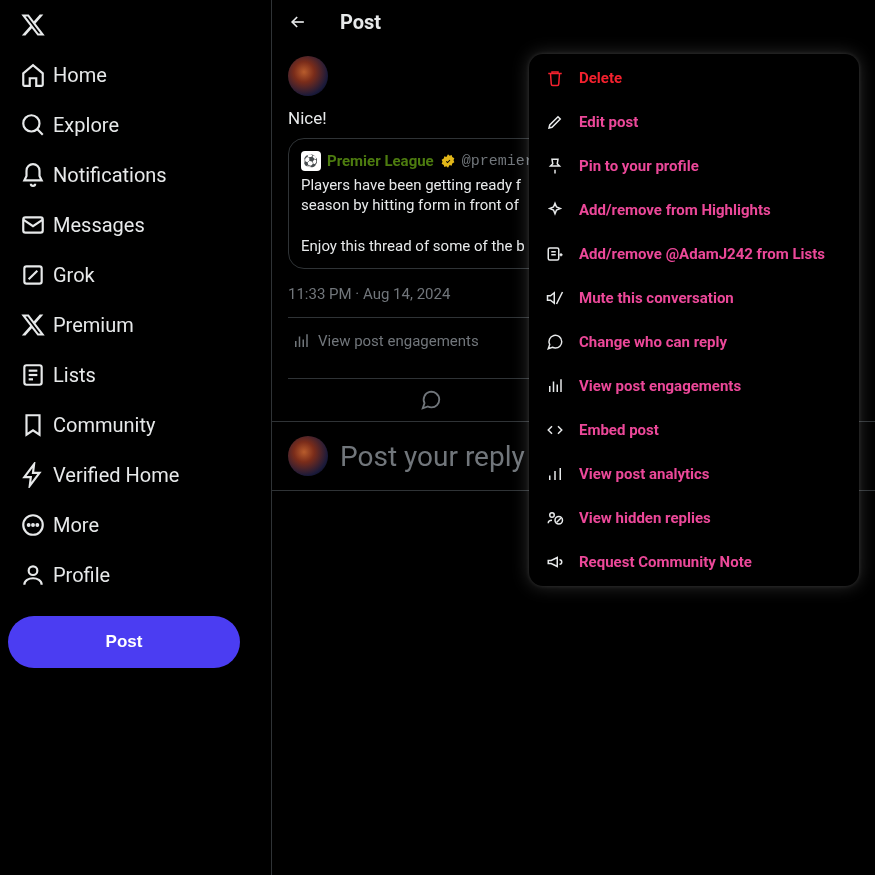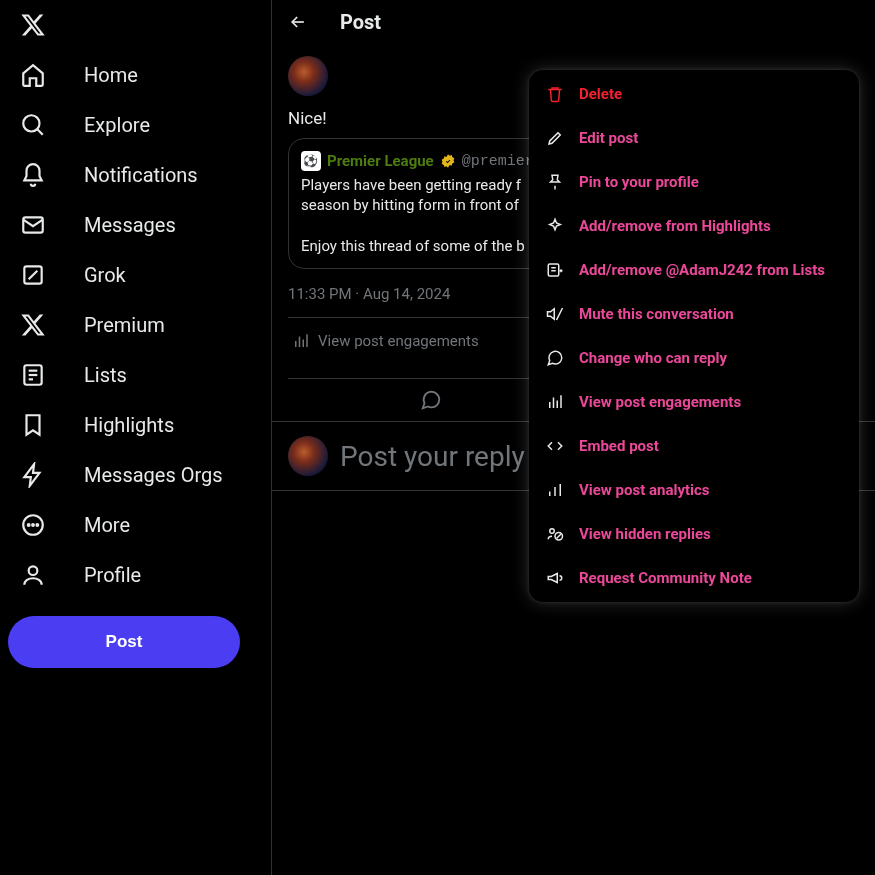--- a/index.html
+++ b/index.html
@@ -19,21 +19,21 @@
     display: flex;
     flex-direction: column;
   }
   .logo { padding: 8px 12px; margin-bottom: 4px;}
   .nav-item {
     display: flex;
     align-items: center;
     padding: 12px;
     border-radius: 999px;
     cursor: pointer;
-    gap: 38px;
+    gap: 7px;
   }
   .nav-item .icon { width: 26px; height: 26px; display:flex; align-items:center; justify-content:center;}
   .nav-item .label { font-size: 20px; color: #e7e9ea; }
   .post-btn {
     background: #4b3df2;
     color: #fff;
     border: none;
     border-radius: 999px;
     font-size: 17px;
     font-weight: 700;
@@ -86,21 +86,20 @@
   .reply-placeholder { color:#71767b; font-size:28px;}
   .dropdown {
     position:absolute;
     top:54px; right:16px;
     width:330px;
     background:#000;
     border-radius:14px;
     box-shadow: 0 0 18px rgba(255,255,255,0.18), 0 0 4px rgba(255,255,255,0.12);
     overflow:hidden;
     padding:2px 0;
-    margin-top:16px;
   }
   .dd-item { display:flex; align-items:center; gap:14px; padding:12px 16px; cursor:pointer;}
   .dd-item .dd-label { font-size:15px; font-weight:700; color:#ec4899;}
   .dd-item.danger .dd-label { color:#f4212e; }
   .dd-item.danger .dd-icon svg { stroke:#f4212e; }
   .dd-icon { width:20px; height:20px; display:flex; align-items:center; justify-content:center; color:#e7e9ea;}
   svg { display:block; }
 </style>
 </head>
 <body>
@@ -174,29 +173,29 @@
         </svg>
       </span>
     <span class="label">Lists</span>
   </div>
   <div class="nav-item">
     <span class="icon">
         <svg width="26" height="26" viewBox="0 0 24 24" fill="none" stroke="#e7e9ea" stroke-width="2">
           <path d="M6 3h12v18l-6-4-6 4z"></path>
         </svg>
       </span>
-    <span class="label">Highlights</span>
+    <span class="label">Community</span>
   </div>
   <div class="nav-item">
     <span class="icon">
         <svg width="26" height="26" viewBox="0 0 24 24" fill="none" stroke="#e7e9ea" stroke-width="2">
           <path d="M13 2L4 14h6l-1 8 9-12h-6z"></path>
         </svg>
       </span>
-    <span class="label">Messages Orgs</span>
+    <span class="label">Verified Home</span>
   </div>
   <div class="nav-item">
     <span class="icon">
         <svg width="26" height="26" viewBox="0 0 24 24" fill="none" stroke="#e7e9ea" stroke-width="2">
           <circle cx="12" cy="12" r="9"></circle>
           <circle cx="8" cy="12" r="0.8" fill="#e7e9ea"></circle>
           <circle cx="12" cy="12" r="0.8" fill="#e7e9ea"></circle>
           <circle cx="16" cy="12" r="0.8" fill="#e7e9ea"></circle>
         </svg>
       </span>

